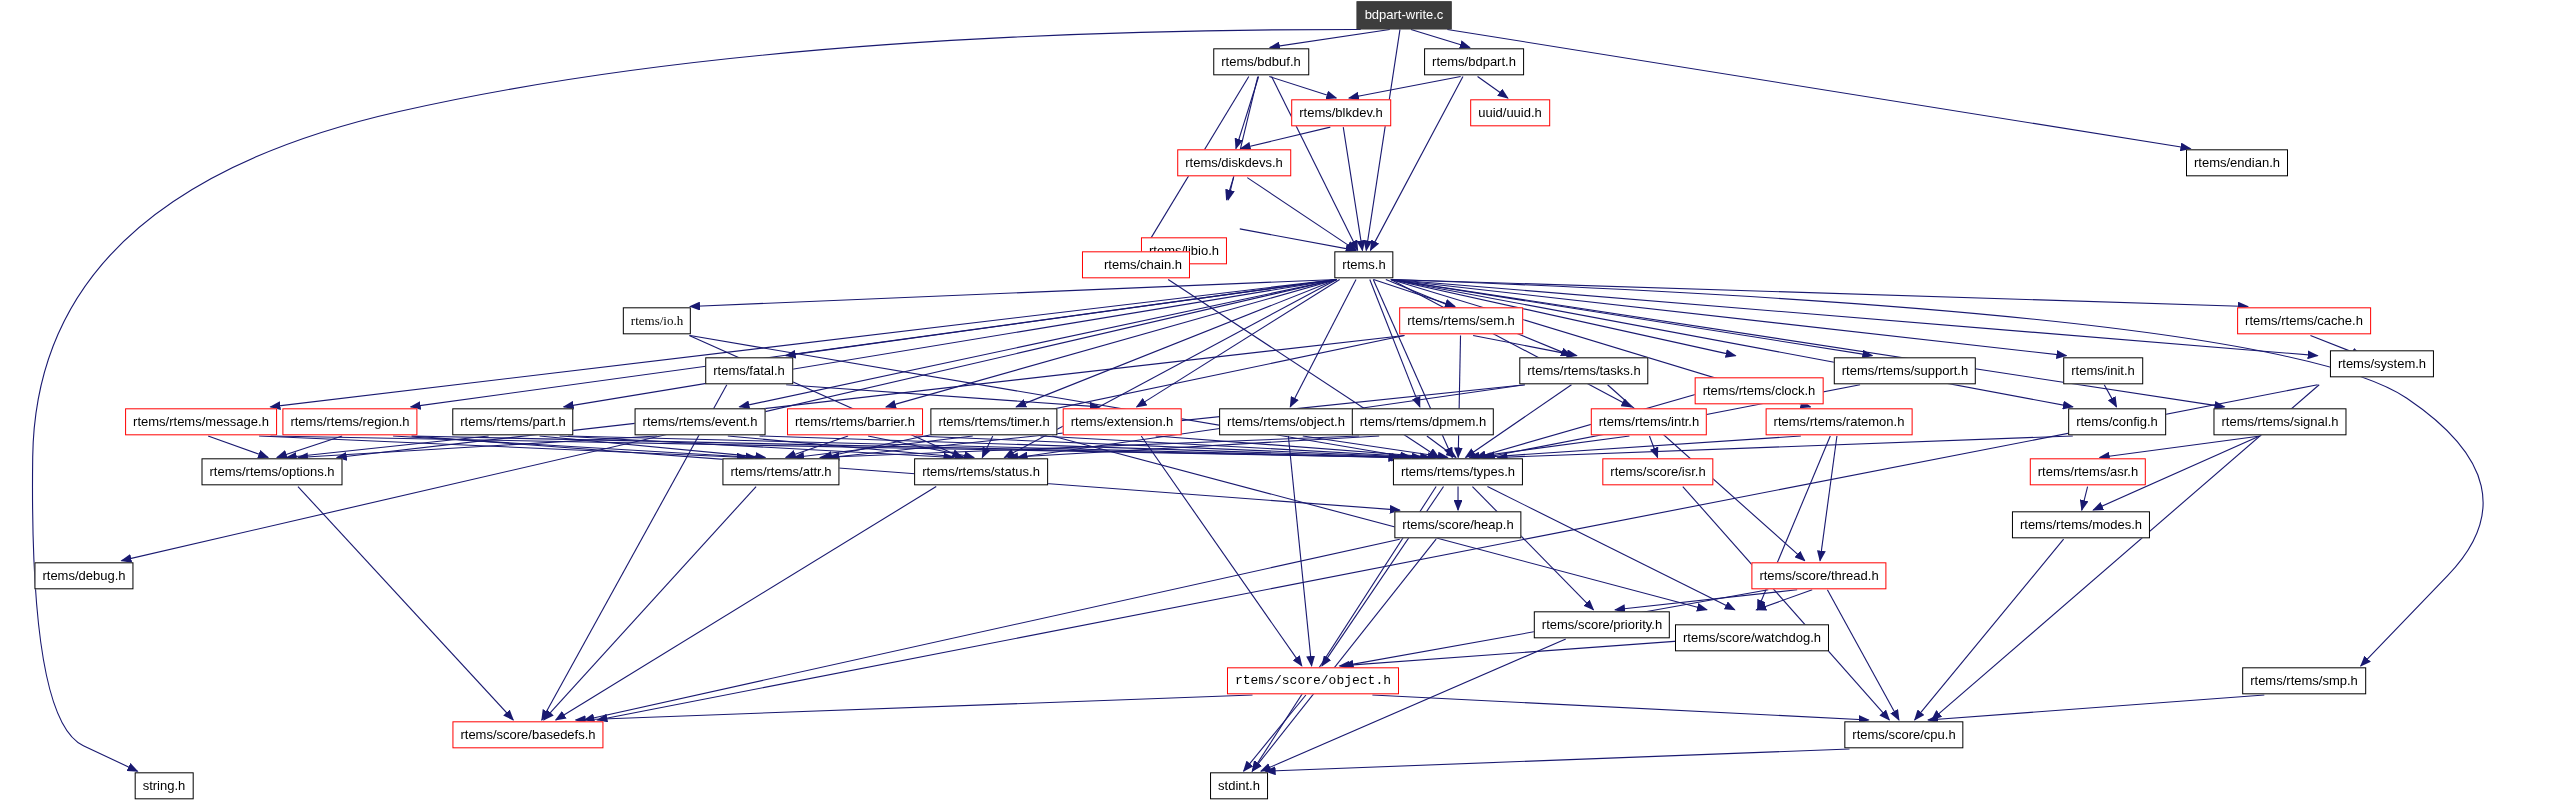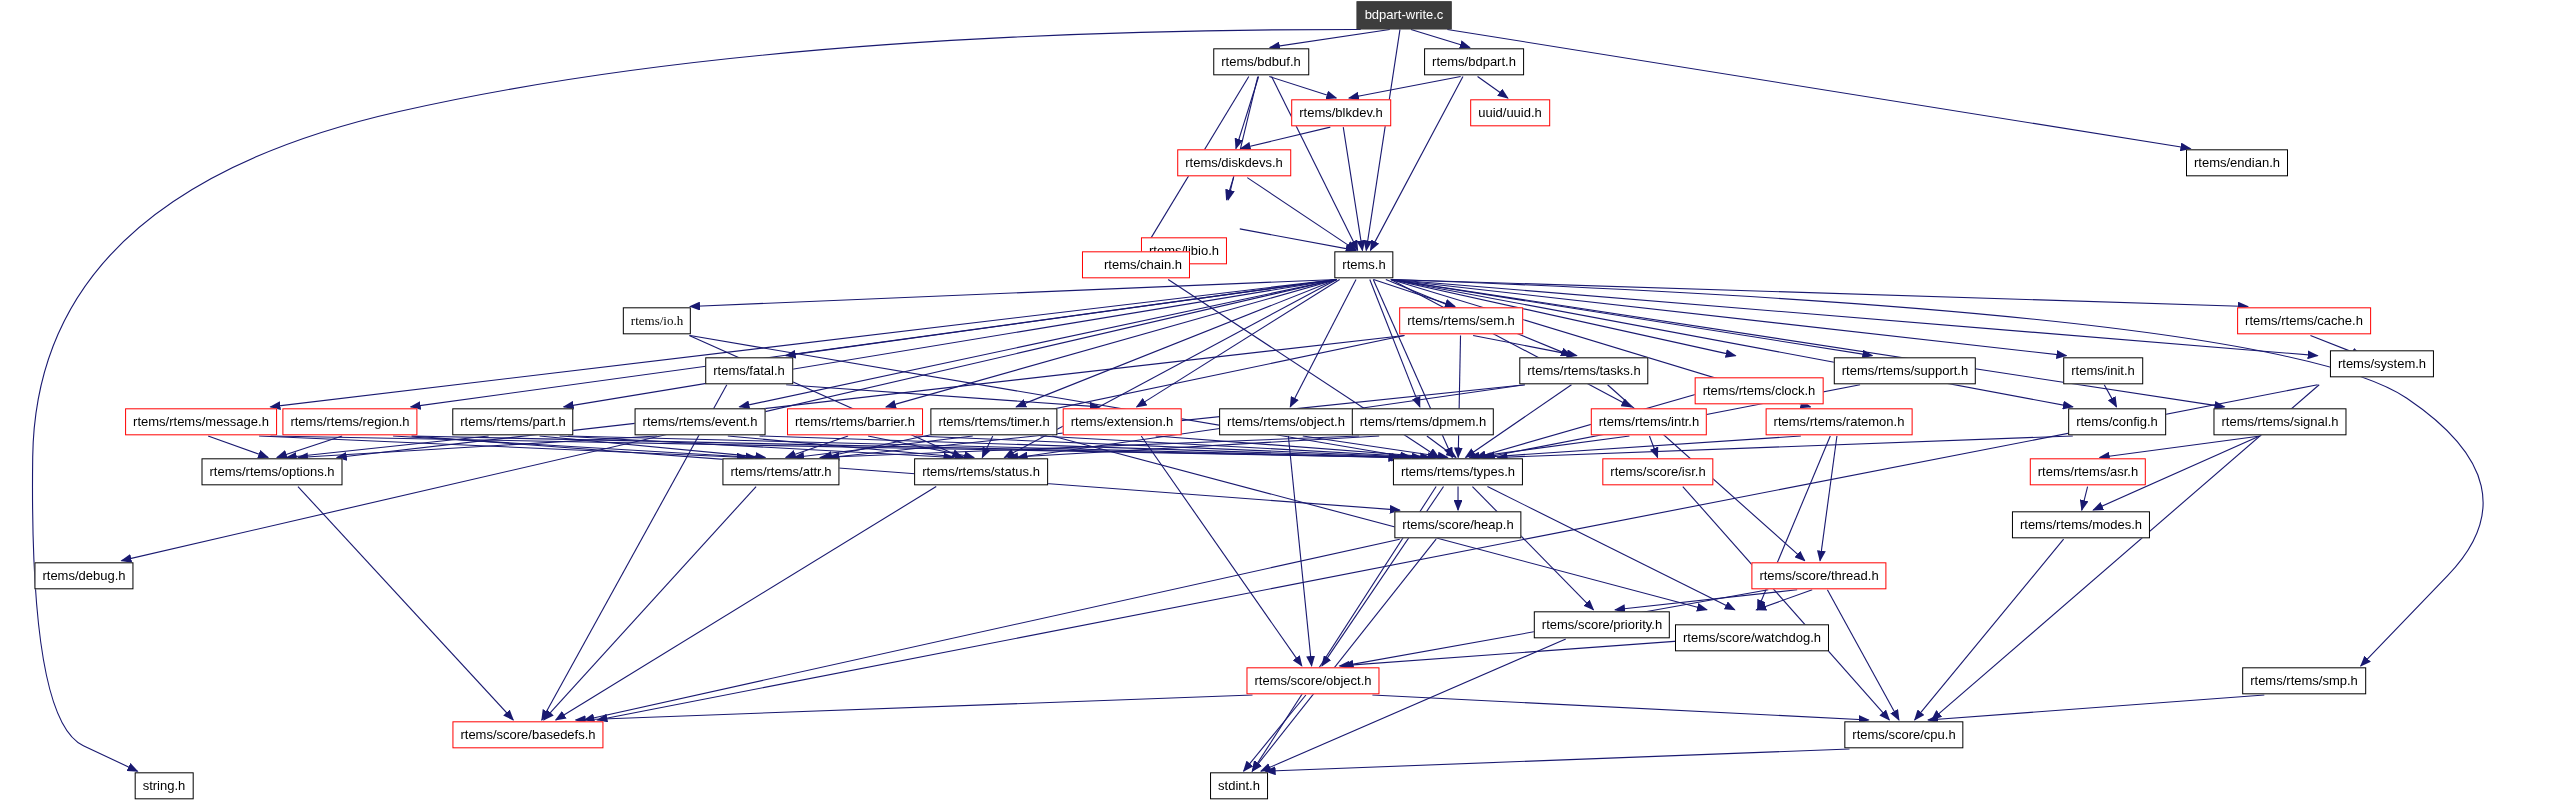--- a/index.html
+++ b/index.html
@@ -203,20 +203,20 @@
     <div class="node" style="left: 981px; top: 472px;">rtems/rtems/status.h</div>
     <div class="node" style="left: 1458px; top: 472px;">rtems/rtems/types.h</div>
     <div class="node red" style="left: 1658px; top: 472px;">rtems/score/isr.h</div>
     <div class="node red" style="left: 2088px; top: 472px;">rtems/rtems/asr.h</div>
     <div class="node" style="left: 1458px; top: 525px;">rtems/score/heap.h</div>
     <div class="node" style="left: 2081px; top: 525px;">rtems/rtems/modes.h</div>
     <div class="node" style="left: 76px; top: 576px; margin-left: 8px;">rtems/debug.h</div>
     <div class="node red" style="left: 1819px; top: 576px;">rtems/score/thread.h</div>
     <div class="node" style="left: 1602px; top: 625px;">rtems/score/priority.h</div>
     <div class="node" style="left: 1752px; top: 625px; margin-top: 13px;">rtems/score/watchdog.h</div>
-    <div class="node red" style="left: 1313px; top: 681px;">rtems/score/object.h</div>
+    <div class="node red" style="left: 1313px; top: 681px; font-family: Liberation Mono, monospace;">rtems/score/object.h</div>
     <div class="node" style="left: 2304px; top: 681px;">rtems/rtems/smp.h</div>
     <div class="node red" style="left: 528px; top: 735px;">rtems/score/basedefs.h</div>
     <div class="node" style="left: 1904px; top: 735px;">rtems/score/cpu.h</div>
     <div class="node" style="left: 164px; top: 786px;">string.h</div>
     <div class="node" style="left: 1239px; top: 786px;">stdint.h</div>
   </div>
 
 
 </body></html>

